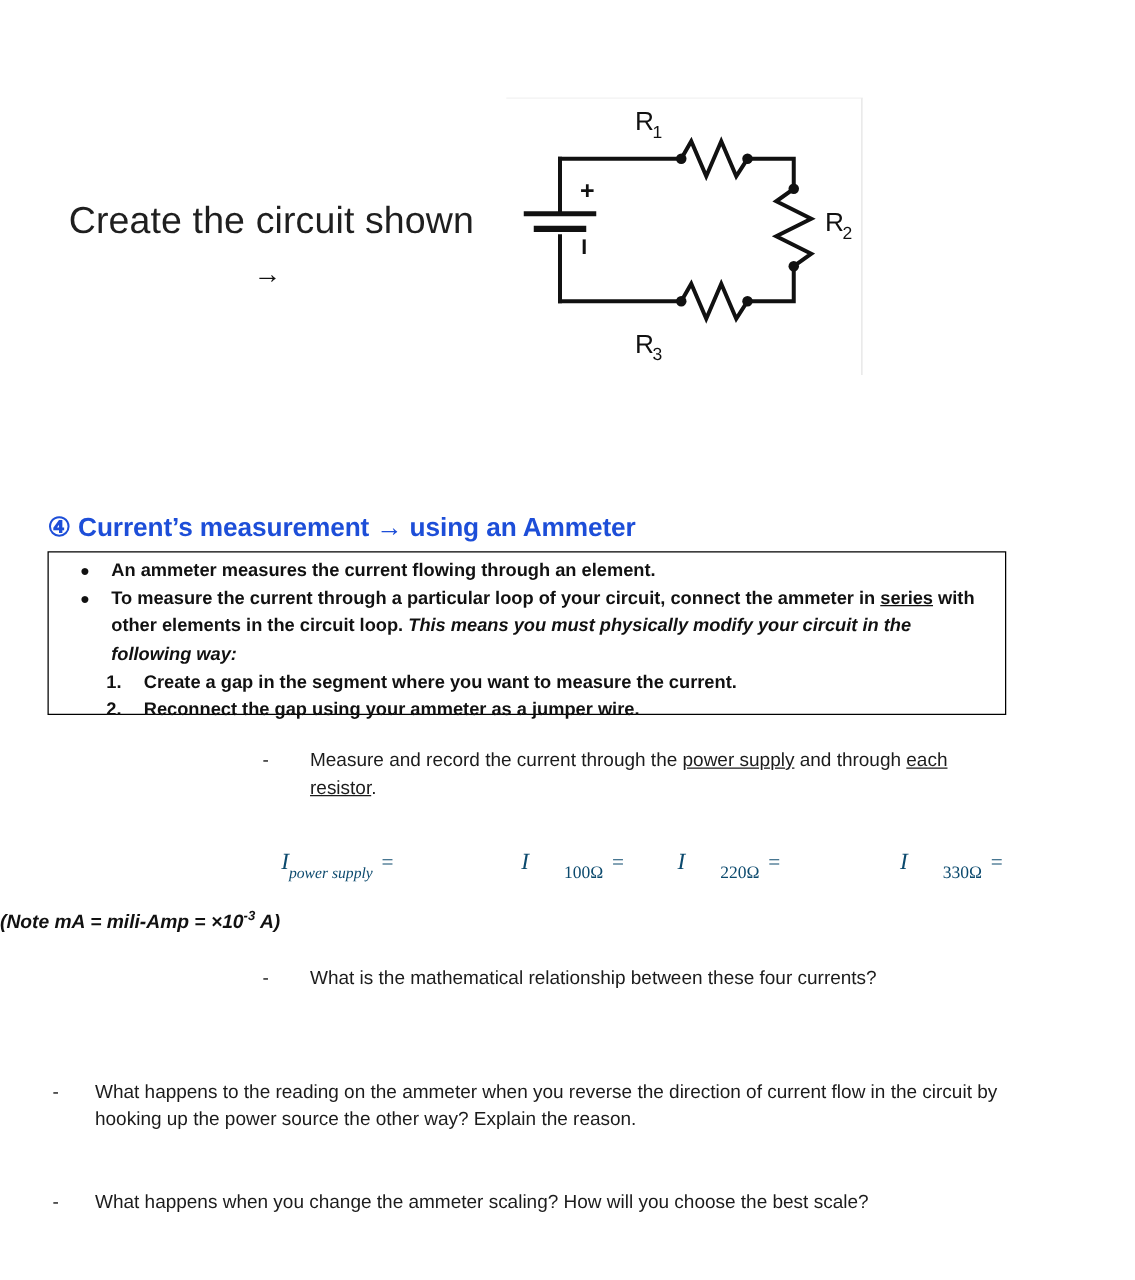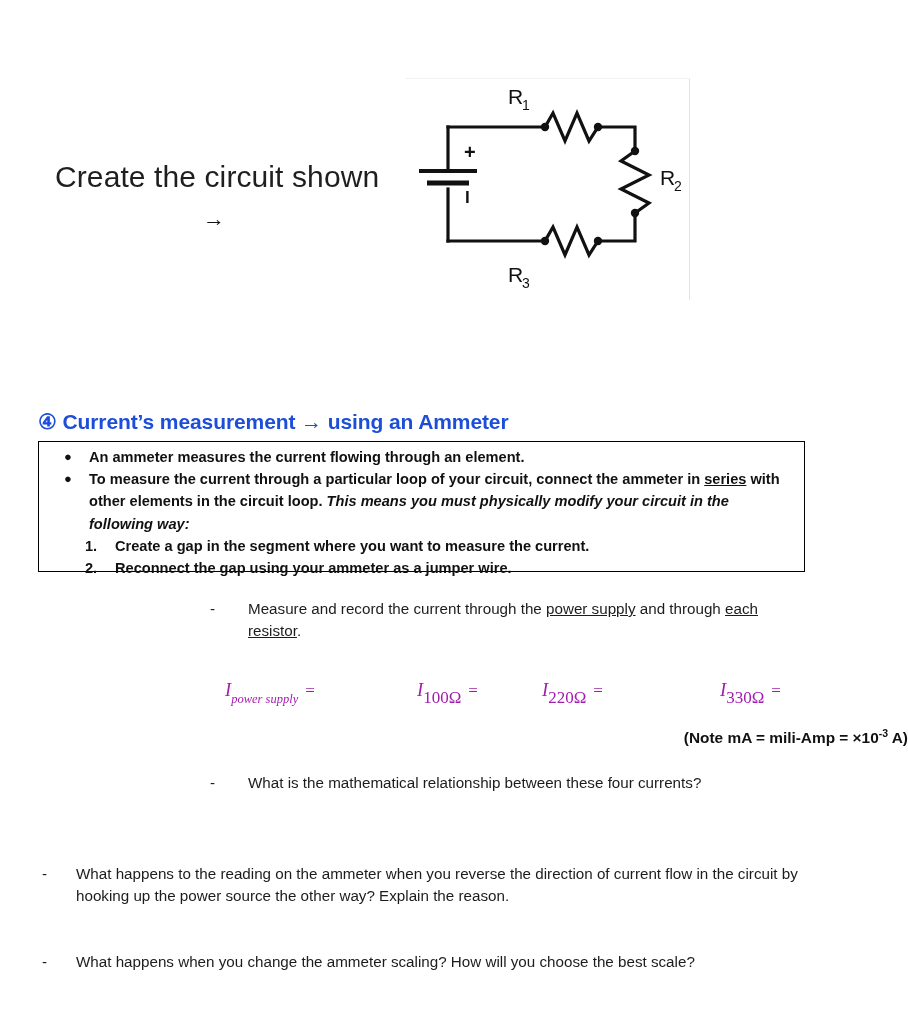--- a/index.html
+++ b/index.html
@@ -158,61 +158,63 @@
   #current-values-row {
     position: absolute;
     left: 210px;
     top: 680px;
     width: 620px;
     height: 30px;
   }
   .current-var {
     position: absolute;
     font-size: 17px;
-    color: #a21caf;
+    color: #0c4a6e;
     white-space: nowrap;
     font-family: "Liberation Serif", serif;
   }
   .current-var .ivar {
     font-style: italic;
     font-size: 18.5px;
   }
   .current-var .isub {
     font-style: italic;
     font-size: 12.5px;
     vertical-align: sub;
     position: relative;
     top: 3px;
   }
   .current-var .isub-up {
     font-style: normal;
-    font-size: 17px;
+    font-size: 14px;
     vertical-align: sub;
     position: relative;
     top: 3px;
+    margin-left: 28px;
   }
   .current-var .eq {
     font-style: normal;
     font-size: 17px;
     margin-left: 7px;
   }
   #cv-0 { left: 15px;  top: 0; }
   #cv-1 { left: 207px; top: 0; }
   #cv-2 { left: 332px; top: 0; }
   #cv-3 { left: 510px; top: 0; }
 
   #note-line {
     position: absolute;
     left: 0;
     top: 727px;
     width: 908px;
-    text-align: right;
+    text-align: left;
     font-size: 15.4px;
     font-weight: bold;
     color: #111;
+    font-style: italic;
   }
   #note-line sup {
     font-size: 10.5px;
     vertical-align: super;
   }
 </style>
 </head>
 <body>
 
 <div id="top-section">

